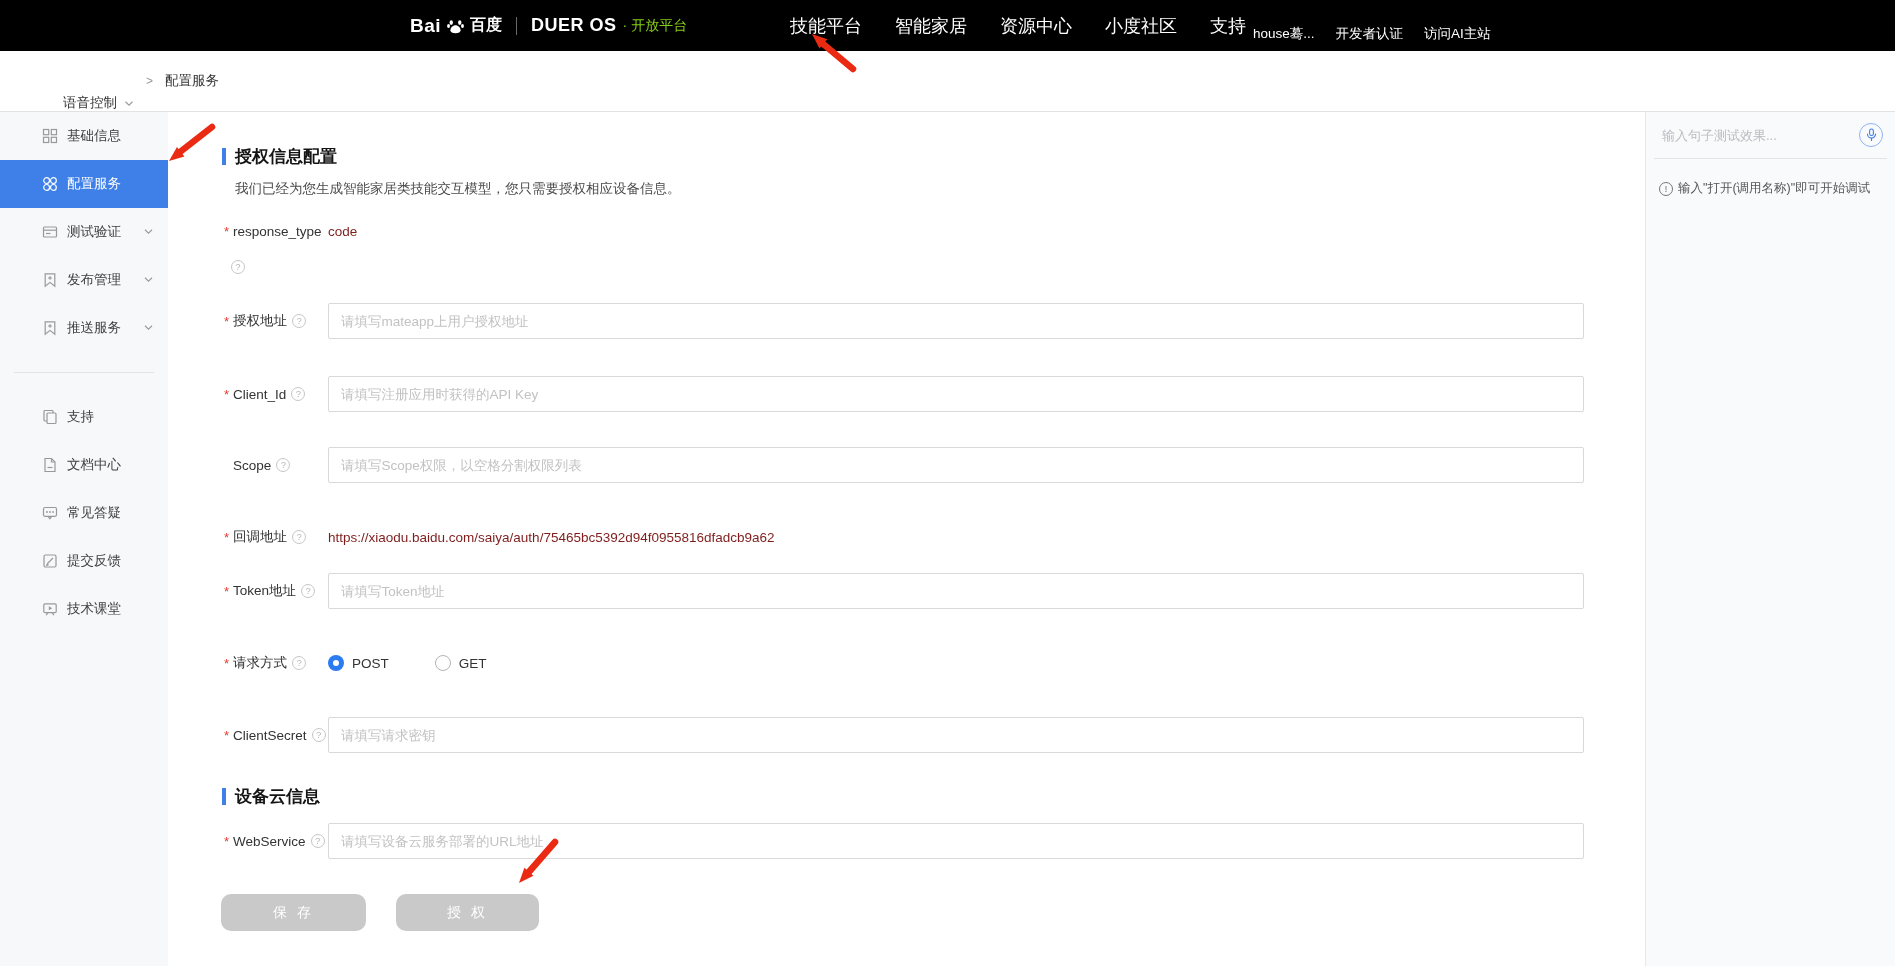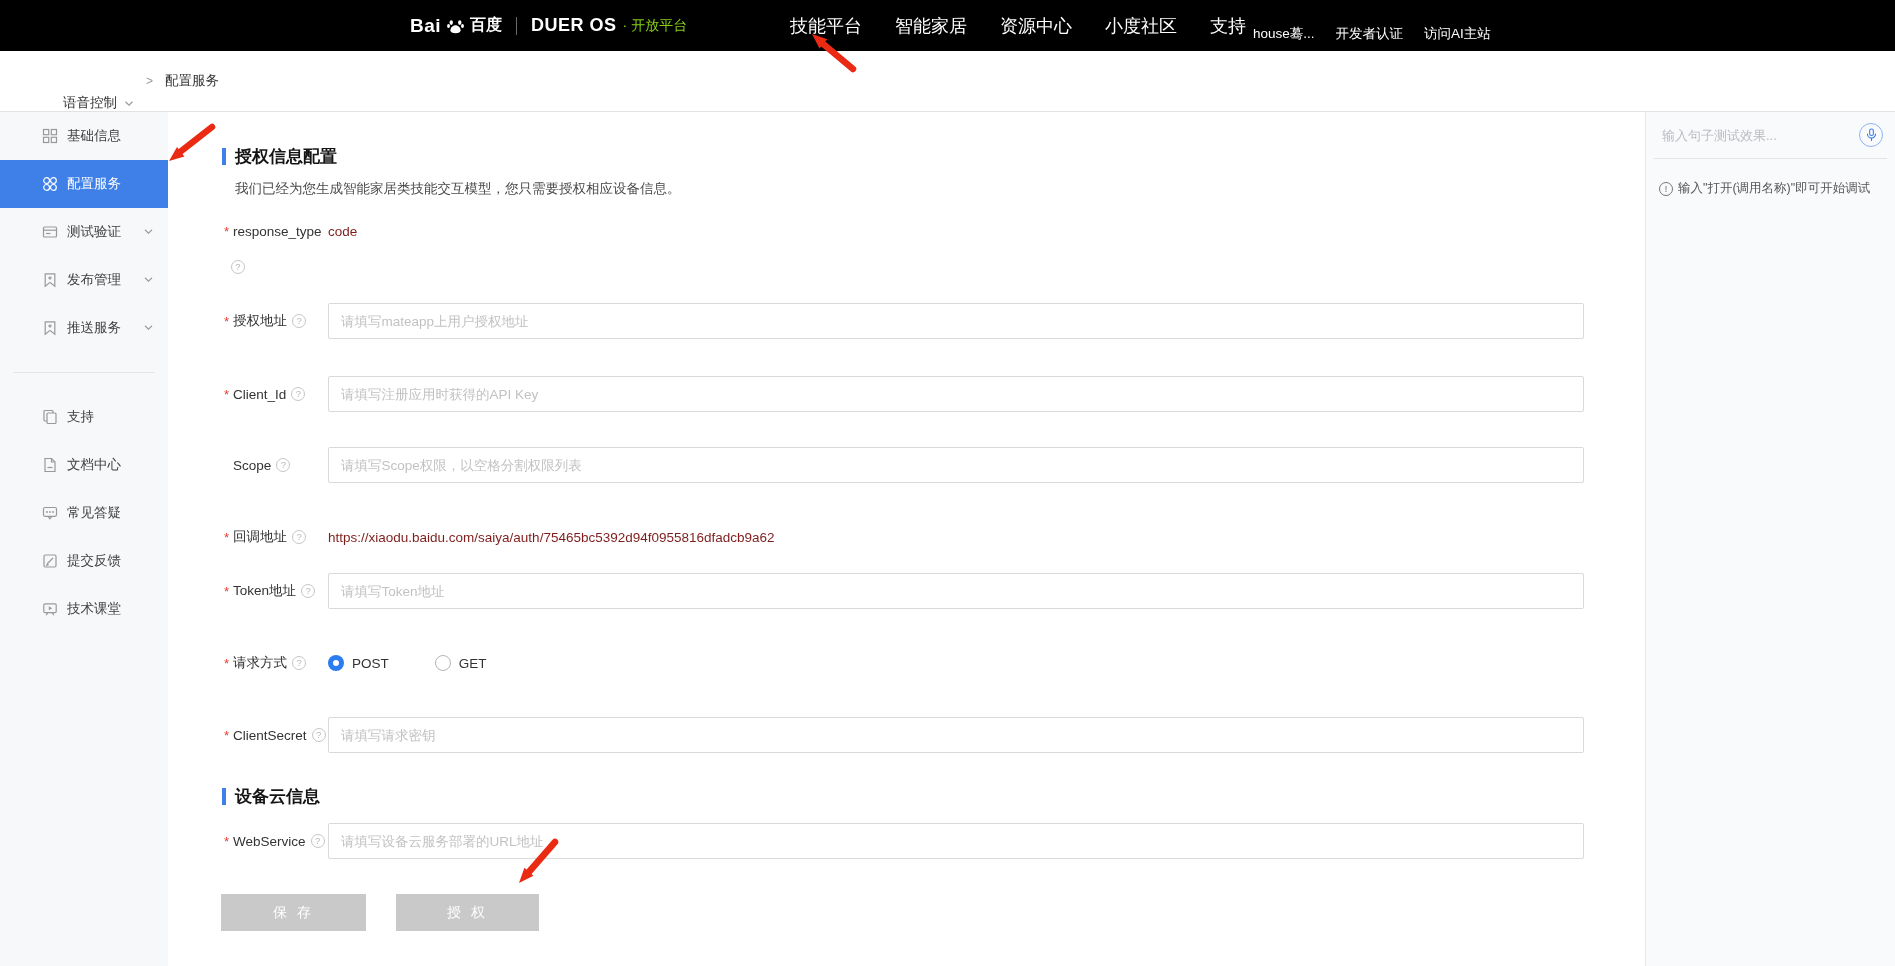--- a/index.html
+++ b/index.html
@@ -50,21 +50,21 @@
   .tinput::placeholder{color:#c2c2c2;}
   .sval{font-size:13.5px;color:#7f1d1d;}
   .orphan-help{position:absolute;left:58px;top:148px;}
   .radios{display:flex;align-items:flex-end;gap:46px;}
   .ropt{display:flex;align-items:center;gap:8px;cursor:pointer;}
   .radio{width:16px;height:16px;border-radius:50%;box-sizing:border-box;position:relative;flex:0 0 auto;}
   .radio.on{background:#2b7cf0;}
   .radio.on::after{content:"";position:absolute;left:5px;top:5px;width:6px;height:6px;border-radius:50%;background:#fff;}
   .radio.off{border:1px solid #b5b5b5;background:#fff;}
   .rlabel{font-size:13.5px;color:#333;}
-  .btn{position:absolute;top:782px;height:37px;background:#c9c9c9;color:#fff;font-size:14px;letter-spacing:3px;border:none;border-radius:0;display:flex;align-items:center;justify-content:center;cursor:pointer;font-family:inherit;}
+  .btn{position:absolute;top:782px;height:37px;background:#c9c9c9;color:#fff;font-size:14px;letter-spacing:3px;border:none;border-radius:10px;display:flex;align-items:center;justify-content:center;cursor:pointer;font-family:inherit;}
   .btn-save{left:53px;width:145px;}
   .btn-auth{left:228px;width:143px;}
   
   .rpanel{position:absolute;left:1645px;top:112px;right:0;bottom:0;background:#f9fafb;border-left:1px solid #e8e8e8;box-sizing:border-box;}
   .rp-search{position:absolute;top:0;left:0;right:0;height:46px;display:flex;align-items:center;padding:0 12px 0 14px;box-sizing:border-box;}
   .rp-input{flex:1;border:none;background:transparent;font-size:13px;color:#333;outline:none;min-width:0;font-family:inherit;}
   .rp-input::placeholder{color:#b9bcc2;}
   .mic-btn{width:24px;height:24px;border-radius:50%;border:1px solid #8fb3f5;background:transparent;display:flex;align-items:center;justify-content:center;cursor:pointer;flex:0 0 auto;box-sizing:border-box;padding:0;}
   .rp-div{position:absolute;top:46px;left:8px;right:8px;border-top:1px solid #e4e4e4;}
   .rp-tip{position:absolute;top:68px;left:13px;display:flex;align-items:center;gap:5px;font-size:12.5px;color:#555;white-space:nowrap;}

